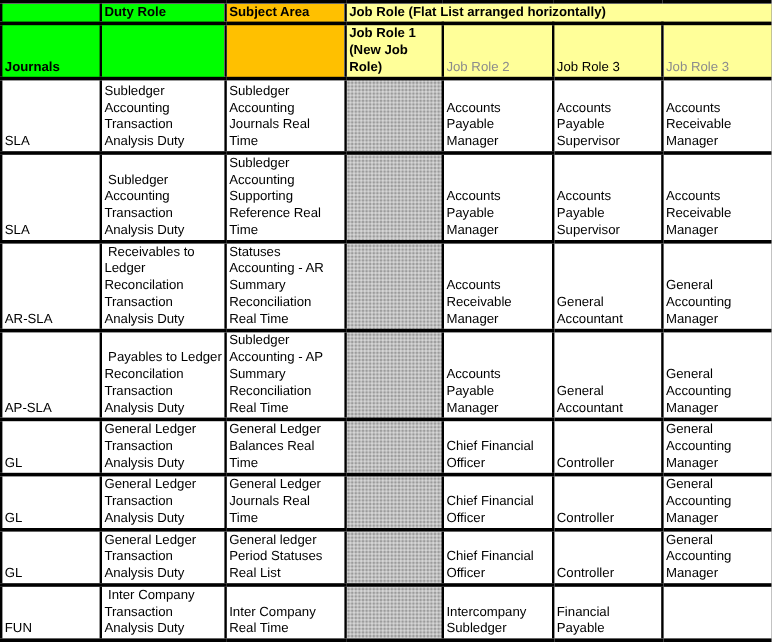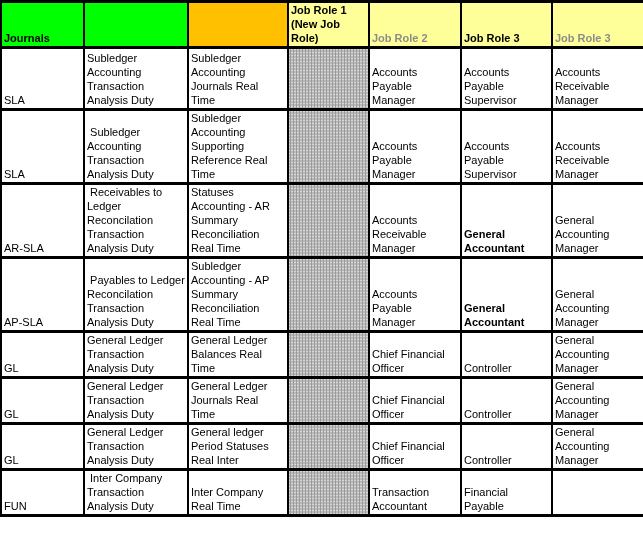--- a/index.html
+++ b/index.html
@@ -19,44 +19,50 @@
     vertical-align:bottom;text-align:left;
     padding:0 2px 1px 2px;
     overflow:hidden;white-space:pre-wrap;word-wrap:break-word;
   }
   .hdr{font-weight:bold;text-align:center;vertical-align:middle;}
   .bg-green{background:var(--green);}
   .bg-orange{background:var(--orange);}
   .bg-yellow{background:var(--pale-yellow);}
   .product-hdr{font-weight:bold;text-align:center;vertical-align:bottom;}
   .jr1{vertical-align:top;text-align:left;font-weight:bold;}
-  .jr{vertical-align:bottom;text-align:left;font-weight:bold;}
+  .jr{vertical-align:bottom;text-align:left;font-weight:normal;}
   .muted{color:var(--muted-header-text);}
   .c-shaded{
     background-color:var(--shaded-cell-base);
     background-image:radial-gradient(var(--shaded-cell-dot) 1px,transparent 1.3px);
     background-size:3px 3px;
   }
   .c-role{padding-right:6px;}
-  .bold{font-weight:bold;margin-left:42px;}
+  .bold{font-weight:normal;margin-left:42px;}
 </style>
 </head>
 <body>
 
 <table class="grid">
   <colgroup>
     <col style="width:83px">
       <col style="width:104px">
       <col style="width:100px">
     <col style="width:81px">
       <col style="width:92px">
       <col style="width:91px">
       <col style="width:92px">
   </colgroup>
   <tbody>
+    <tr style="height:17px">
+      <td class="hdr bg-green"></td>
+      <td class="hdr bg-green">Duty Role</td>
+      <td class="hdr bg-orange">Subject Area</td>
+      <td class="hdr bg-yellow" colspan="4">Job Role (Flat List arranged horizontally)</td>
+    </tr>
     <tr style="height:44px">
       <td class="product-hdr bg-green">Journals</td>
       <td class="bg-green"></td>
       <td class="bg-orange"></td>
       <td class="jr1 bg-yellow">Job Role 1 (New Job Role)</td>
       <td class="jr bg-yellow muted">Job Role 2</td>
       <td class="jr bg-yellow">Job Role 3</td>
       <td class="jr bg-yellow muted">Job Role 3</td>
     </tr>
 
@@ -110,29 +116,29 @@
       <td>General Ledger Transaction Analysis Duty</td>
       <td>General Ledger Journals Real Time</td>
       <td class="c-shaded"></td>
       <td class="c-role">Chief Financial Officer</td>
       <td class="c-role">Controller</td>
       <td class="c-role">General Accounting Manager</td>
     </tr>
     <tr style="height:46px">
       <td>GL</td>
       <td>General Ledger Transaction Analysis Duty</td>
-      <td>General ledger Period Statuses Real Inter</td>
+      <td>General ledger Period Statuses Real List</td>
       <td class="c-shaded"></td>
       <td class="c-role">Chief Financial Officer</td>
       <td class="c-role">Controller</td>
       <td class="c-role">General Accounting Manager</td>
     </tr>
     <tr style="height:46px">
       <td>FUN</td>
       <td> Inter Company Transaction Analysis Duty</td>
       <td>Inter Company Real Time</td>
       <td class="c-shaded"></td>
-      <td class="c-role">Transaction Accountant</td>
+      <td class="c-role">Intercompany Subledger</td>
       <td class="c-role">Financial Payable</td>
       <td class="c-role"></td>
     </tr>
   </tbody>
 </table>
 
 </body></html>

